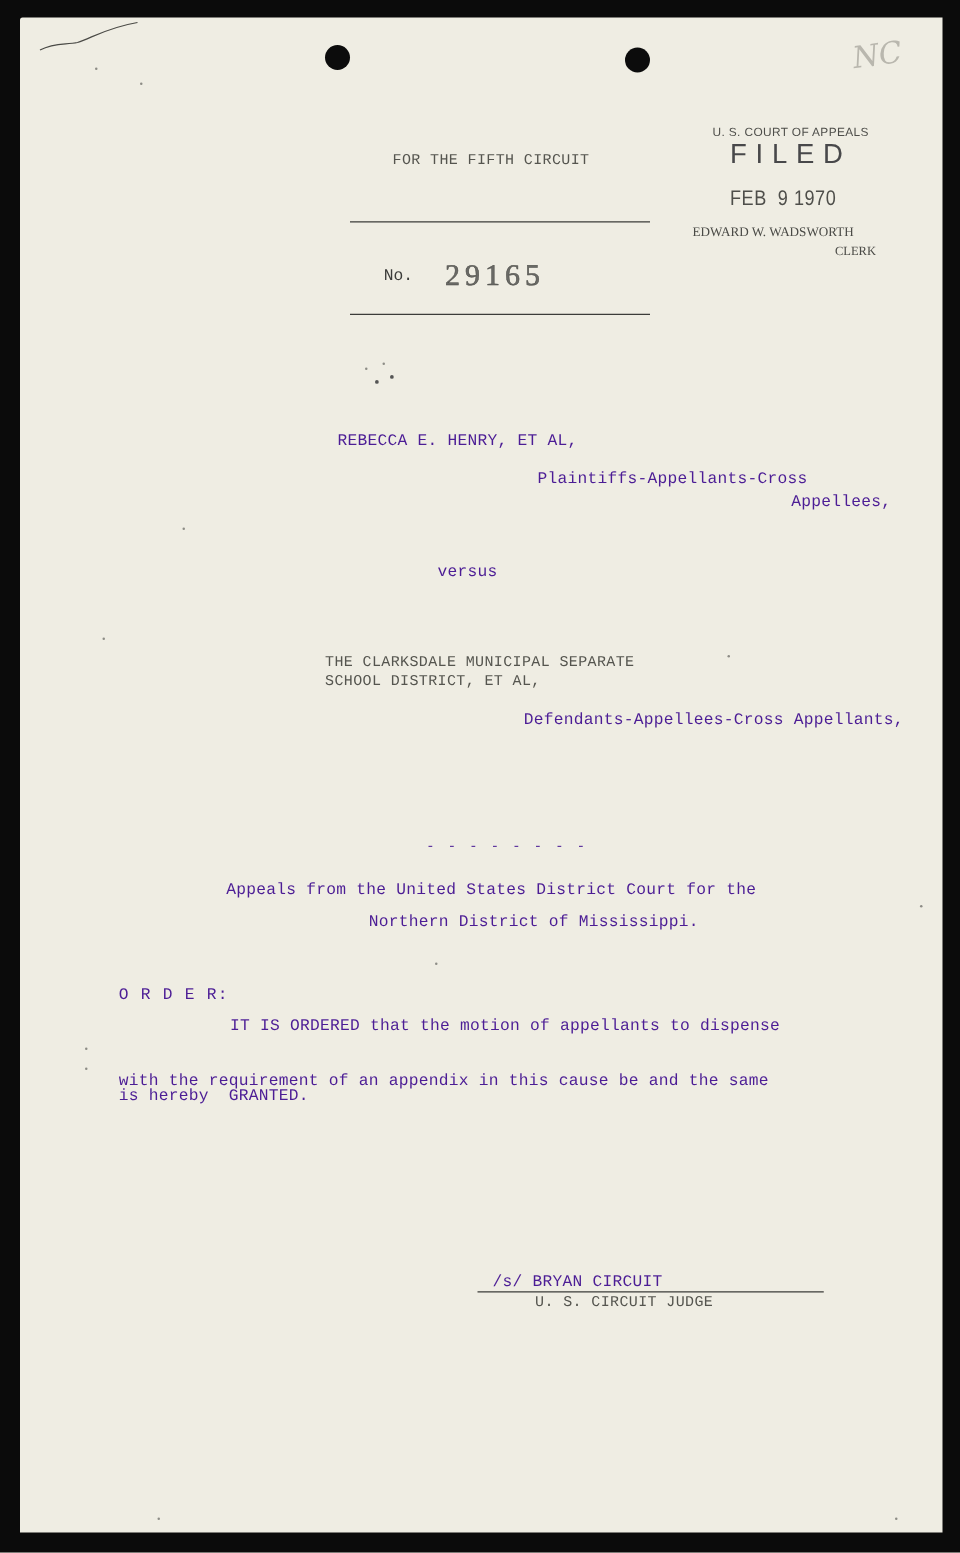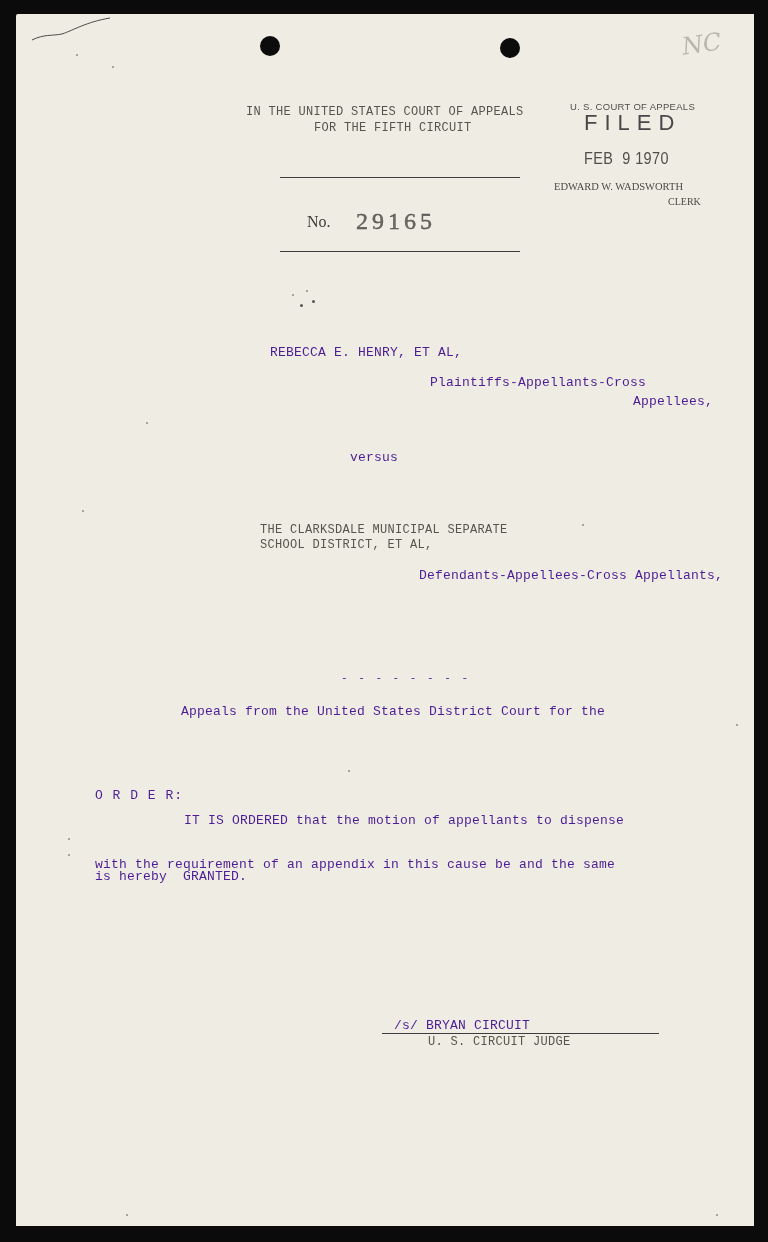--- a/index.html
+++ b/index.html
@@ -26,41 +26,40 @@
       border-radius: 50%; background: #0c0c0c;
     }
     .rule { position: absolute; height: 1px; background: #3c3c3a; }
     .speck { position: absolute; width: 2px; height: 2px; border-radius: 50%; background: #8d8c86; }
     .dash-sep { letter-spacing: 2px; }
     .case-no {
       font-family: "Liberation Serif", "DejaVu Serif", serif;
       font-size: 24px; color: #6a6a66; letter-spacing: 4px;
       -webkit-text-stroke: 0.4px #4a4a46;
     }
-    .no-label { font-family: Liberation Serif, serif; font-size: 16px; color: #3c3c3a; }
+    .no-label { font-family: Liberation Mono, monospace; font-size: 13px; color: #3c3c3a; }
     .handwriting {
       font-family: "DejaVu Serif", serif; font-style: italic;
       color: #b9b7ae; font-size: 24px; transform: rotate(-8deg);
     }
   </style>
 </head>
 <body>
 
 <div class="page">
 
   <svg class="abs" style="left:14px;top:2px;" width="90" height="40">
     <path d="M2 24 C 14 18, 22 20, 32 18 C 44 14, 56 6, 80 2" stroke="#4a4a46" stroke-width="1" fill="none"></path>
   </svg>
 
   <div class="hole" style="left:244px;top:22px;"></div>
   <div class="hole" style="left:484px;top:24px;"></div>
 
   <div class="abs handwriting" style="left:666px;top:16px;">NC</div>
 
-  <div class="abs type-light" style="left:230px;top:91px;">IN THE UNITED STATES COURT OF APPEALS</div>
   <div class="abs type-light" style="left:298px;top:107px;">FOR THE FIFTH CIRCUIT</div>
 
   <div>
     <div class="abs stamp" style="left:554px;top:87px;font-size:9.5px;letter-spacing:0.3px;">U. S. COURT OF APPEALS</div>
     <div class="abs stamp" style="left:568px;top:96px;font-size:22px;letter-spacing:7px;color:#48484a;text-align:right;">FILED</div>
     <div class="abs stamp" style="left:568px;top:135px;font-size:17px;letter-spacing:0.5px;transform:scaleX(0.85);transform-origin:left;">FEB  9 1970</div>
     <div class="abs" style="left:538px;top:167px;font-family:'Liberation Serif','DejaVu Serif',serif;font-size:10.5px;color:#4a4a46;">EDWARD W. WADSWORTH</div>
     <div class="abs" style="left:652px;top:182px;font-family:'Liberation Serif','DejaVu Serif',serif;font-size:10px;color:#4a4a46;">CLERK</div>
   </div>
 
@@ -75,20 +74,21 @@
 
   <div class="abs type" style="left:334px;top:436px;">versus</div>
 
   <div class="abs type-light" style="left:244px;top:509px;">THE CLARKSDALE MUNICIPAL SEPARATE</div>
   <div class="abs type-light" style="left:244px;top:524px;">SCHOOL DISTRICT, ET AL,</div>
   <div class="abs type" style="left:403px;top:554px;">Defendants-Appellees-Cross Appellants,</div>
 
   <div class="abs type dash-sep" style="left:325px;top:658px;font-size:11px;">- - - - - - - -</div>
 
   <div class="abs type" style="left:165px;top:690px;">Appeals from the United States District Court for the</div>
+  <div class="abs type" style="left:279px;top:716px;">Northern District of Mississippi.</div>
 
   <div class="abs type" style="left:79px;top:774px;letter-spacing:1px;">O R D E R:</div>
   <div class="abs type" style="left:168px;top:799px;">IT IS ORDERED that the motion of appellants to dispense</div>
   <div class="abs type" style="left:79px;top:843px;">with the requirement of an appendix in this cause be and the same</div>
   <div class="abs type" style="left:79px;top:855px;">is hereby  GRANTED.</div>
 
   <div class="abs type" style="left:378px;top:1004px;">/s/ BRYAN CIRCUIT</div>
   <div class="rule" style="left:366px;top:1019px;width:277px;"></div>
   <div class="abs type-light" style="left:412px;top:1021px;">U. S. CIRCUIT JUDGE</div>
 

